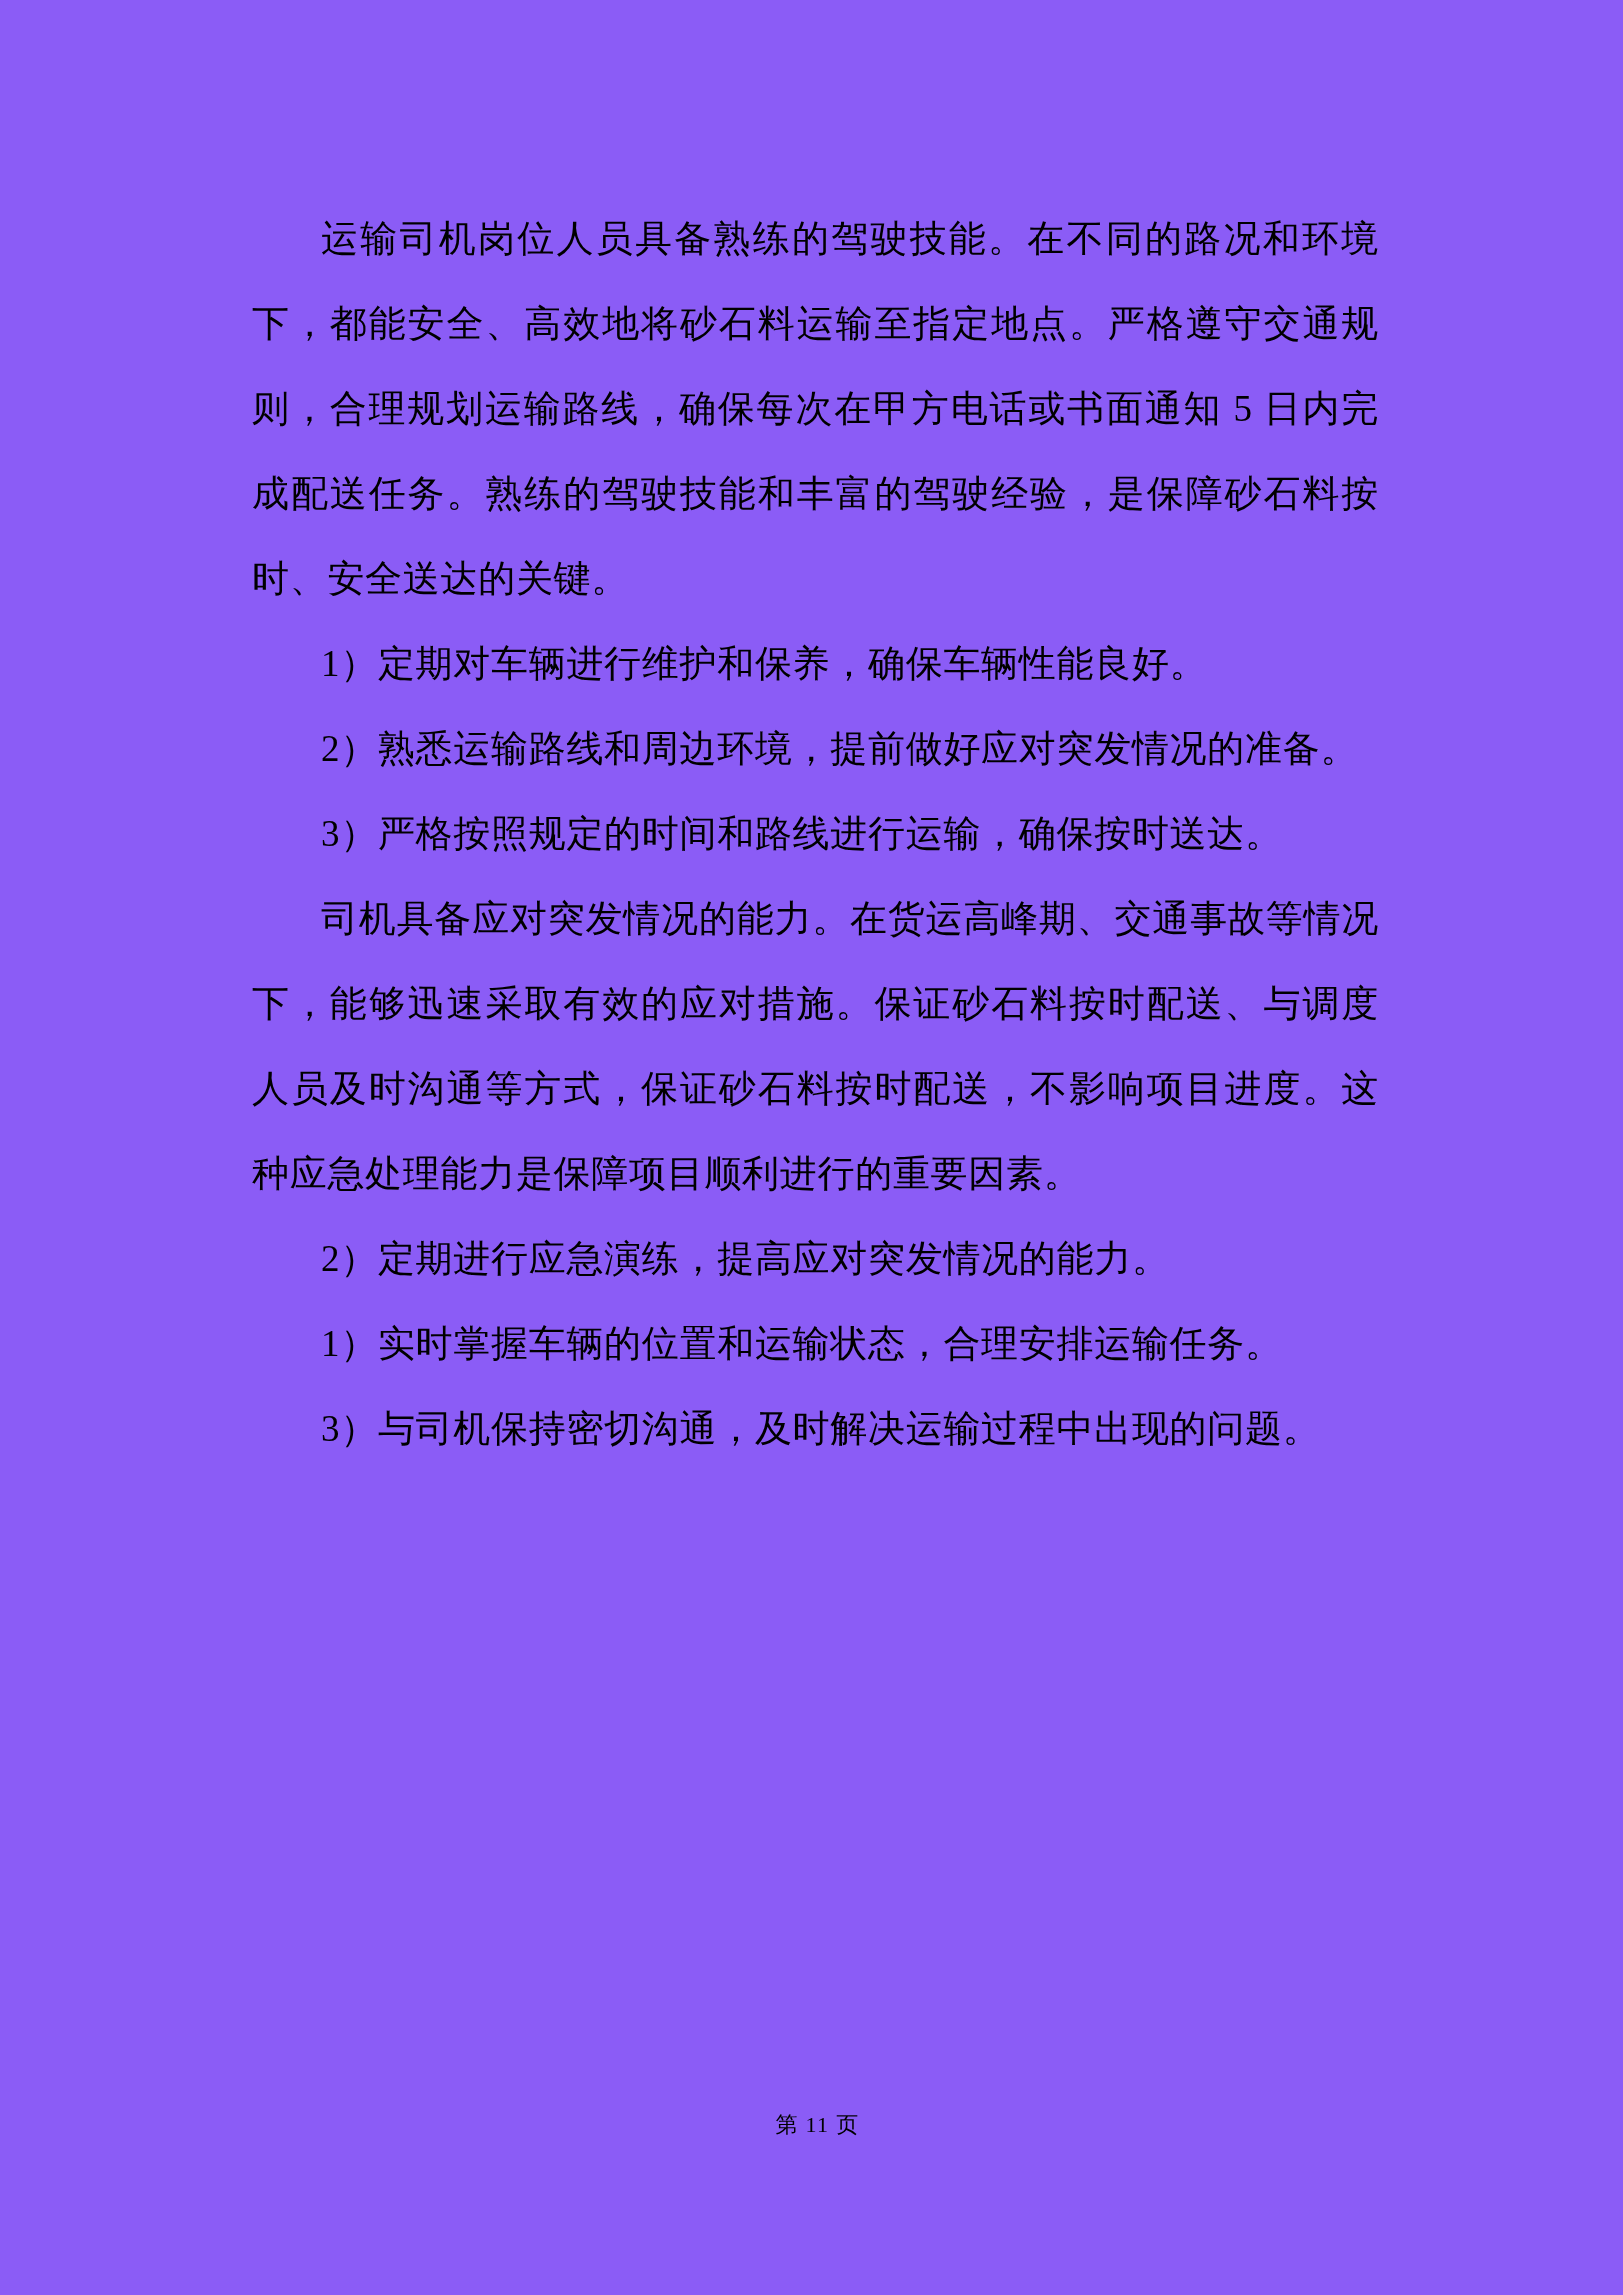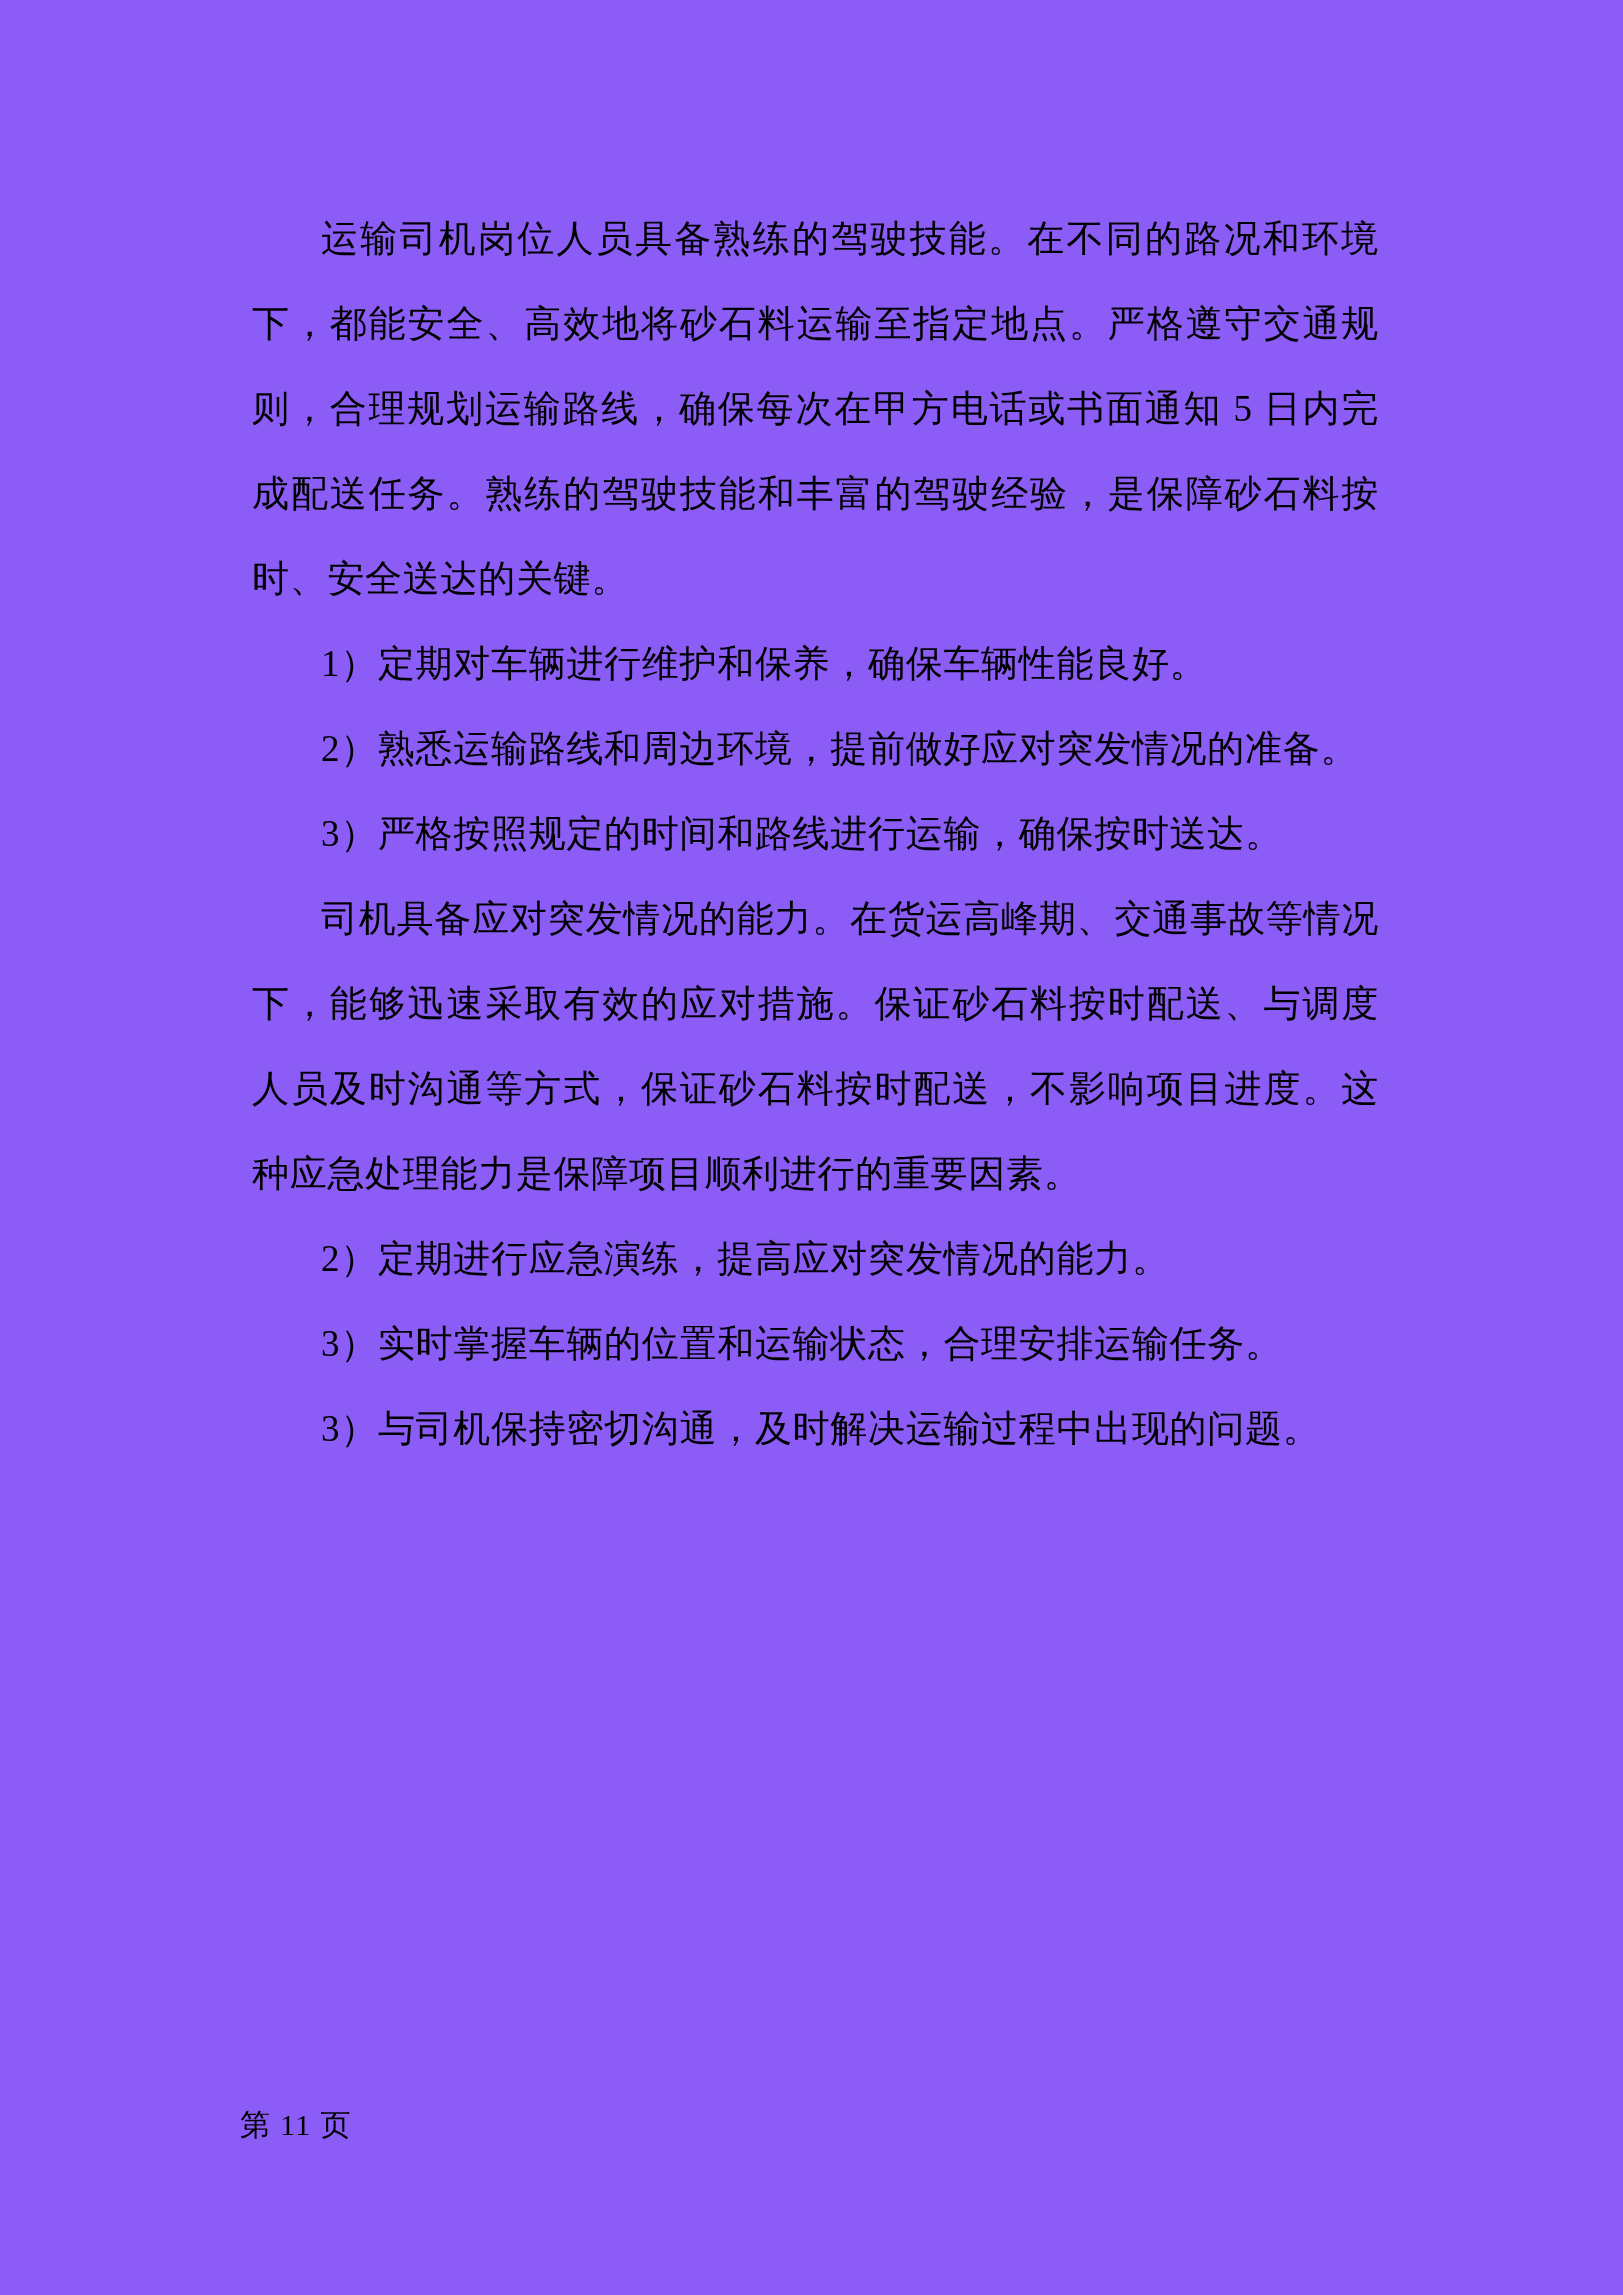--- a/index.html
+++ b/index.html
@@ -29,41 +29,41 @@
     line-height: 85px;
     letter-spacing: 0.7px;
     text-align: justify;
     text-justify: inter-character;
     text-indent: 69px;
     font-kerning: none;
     word-break: break-all;
   }
   .page-footer {
     position: absolute;
-    left: 240px;
+    left: 254px;
     top: 2108px;
     width: 1127px;
-    text-align: left;
-    font-size: 30px;
+    text-align: center;
+    font-size: 22px;
     line-height: 33px;
     letter-spacing: 1.3px;
   }
 </style>
 </head>
 <body>
 
 <div class="page">
   <main class="body-text" id="paragraph-container">
       <p>运输司机岗位人员具备熟练的驾驶技能。在不同的路况和环境下，都能安全、高效地将砂石料运输至指定地点。严格遵守交通规则，合理规划运输路线，确保每次在甲方电话或书面通知 5 日内完成配送任务。熟练的驾驶技能和丰富的驾驶经验，是保障砂石料按时、安全送达的关键。</p>
       <p>1）定期对车辆进行维护和保养，确保车辆性能良好。</p>
       <p>2）熟悉运输路线和周边环境，提前做好应对突发情况的准备。</p>
       <p>3）严格按照规定的时间和路线进行运输，确保按时送达。</p>
       <p>司机具备应对突发情况的能力。在货运高峰期、交通事故等情况下，能够迅速采取有效的应对措施。保证砂石料按时配送、与调度人员及时沟通等方式，保证砂石料按时配送，不影响项目进度。这种应急处理能力是保障项目顺利进行的重要因素。</p>
       <p>2）定期进行应急演练，提高应对突发情况的能力。</p>
-      <p>3）实时掌握车辆的位置和运输状态，合理安排运输任务。</p>
+      <p>1）实时掌握车辆的位置和运输状态，合理安排运输任务。</p>
       <p>3）与司机保持密切沟通，及时解决运输过程中出现的问题。</p>
     </main>
 
   <footer class="page-footer">
     <span>第 11 页</span>
   </footer>
 </div>
 
 
 </body></html>

